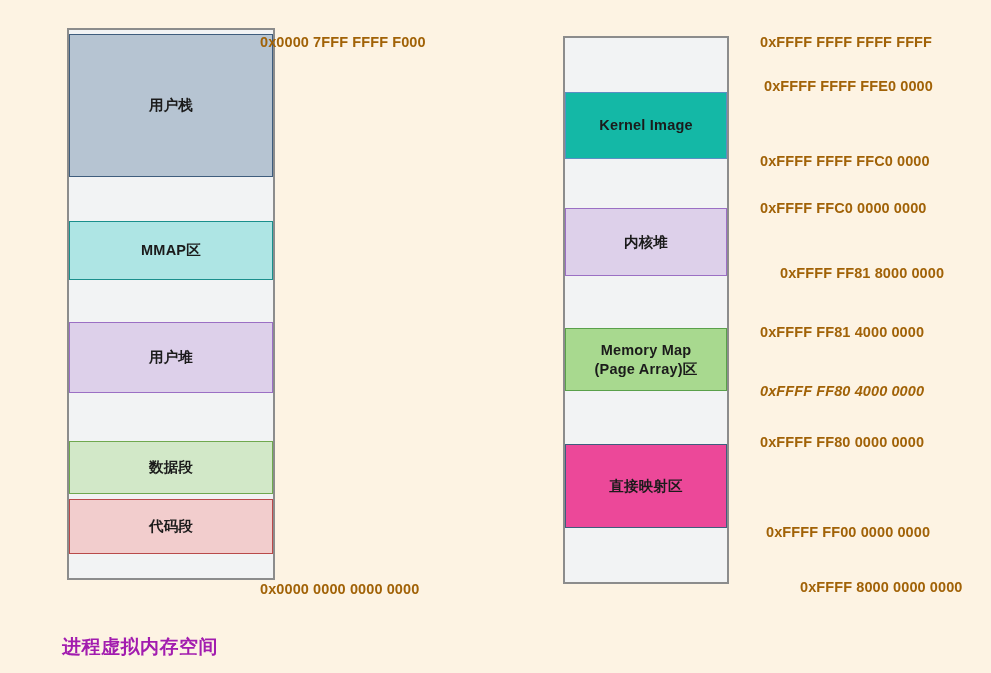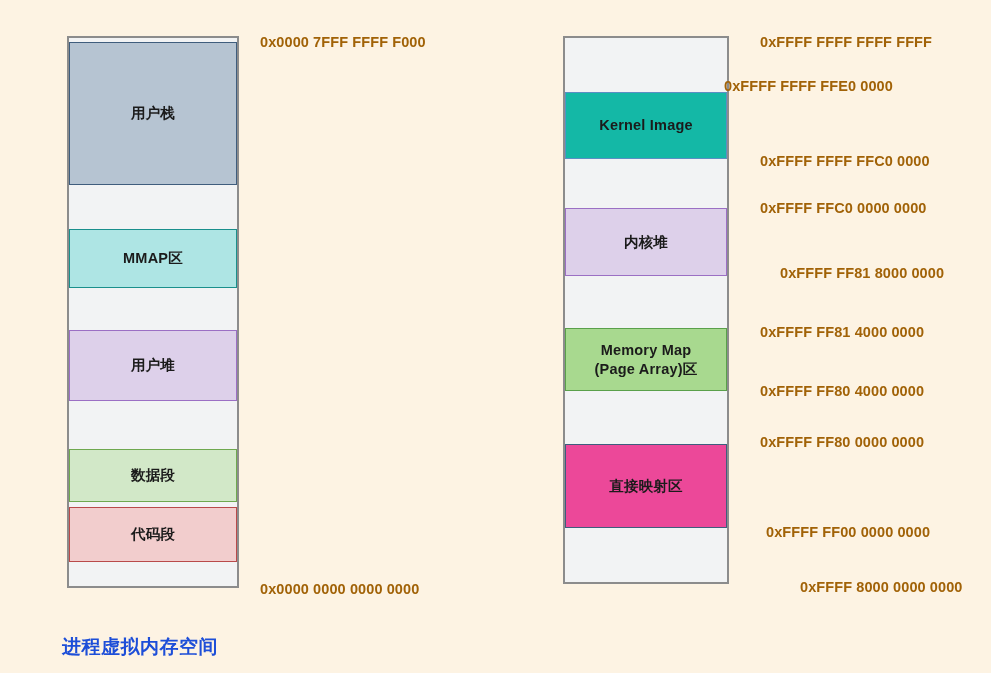--- a/index.html
+++ b/index.html
@@ -22,22 +22,22 @@
 
   
   .mem-column {
     position: absolute;
     box-sizing: border-box;
     border: 2px solid #8c8c8c;
     background: #f2f3f4;
   }
   #process-column {
     left: 67px;
-    top: 36px;
-    width: 172px;
+    top: 28px;
+    width: 208px;
     height: 552px;
   }
   #kernel-column {
     left: 563px;
     top: 36px;
     width: 166px;
     height: 548px;
   }
 
   
@@ -69,21 +69,21 @@
     color: #a16207;
     white-space: nowrap;
     letter-spacing: 0.1px;
   }
 
   
   .caption {
     position: absolute;
     font-size: 19px;
     font-weight: bold;
-    color: #1d4ed8;
+    color: #a21caf;
     white-space: nowrap;
     letter-spacing: 0.5px;
   }
   #process-caption { left: 62px;  top: 634px; }
   #kernel-caption  { left: 556px; top: 634px; }
 </style>
 </head>
 <body>
 
 <div id="diagram">
@@ -109,22 +109,22 @@
       <div class="mem-block gap" style="top: 353px; height: 53px; background: rgb(242, 243, 244);"></div>
       <div class="mem-block" style="top: 406px; height: 84px; background: #ec4899; border: 1.5px solid rgb(63, 93, 125);">直接映射区</div>
       <div class="mem-block gap" style="top: 490px; height: 54px; background: rgb(242, 243, 244);"></div>
     </div>
 
   <div class="caption" id="process-caption">进程虚拟内存空间</div>
 
 <div class="addr-label" style="left: 260px; top: 34px;">0x0000 7FFF FFFF F000</div>
     <div class="addr-label" style="left: 260px; top: 581px;">0x0000 0000 0000 0000</div>
     <div class="addr-label" style="left: 760px; top: 34px;">0xFFFF FFFF FFFF FFFF</div>
-    <div class="addr-label" style="left: 724px; top: 78px;">0xFFFF FFFF FFE0 0000</div>
+    <div class="addr-label" style="left: 764px; top: 78px;">0xFFFF FFFF FFE0 0000</div>
     <div class="addr-label" style="left: 760px; top: 153px;">0xFFFF FFFF FFC0 0000</div>
     <div class="addr-label" style="left: 760px; top: 200px;">0xFFFF FFC0 0000 0000</div>
     <div class="addr-label" style="left: 780px; top: 265px;">0xFFFF FF81 8000 0000</div>
     <div class="addr-label" style="left: 760px; top: 324px;">0xFFFF FF81 4000 0000</div>
-    <div class="addr-label" style="left: 760px; top: 383px;">0xFFFF FF80 4000 0000</div>
+    <div class="addr-label" style="left: 760px; top: 383px; font-style: italic;">0xFFFF FF80 4000 0000</div>
     <div class="addr-label" style="left: 760px; top: 434px;">0xFFFF FF80 0000 0000</div>
     <div class="addr-label" style="left: 766px; top: 524px;">0xFFFF FF00 0000 0000</div>
     <div class="addr-label" style="left: 800px; top: 579px;">0xFFFF 8000 0000 0000</div>
   </div>
 
 </body></html>

